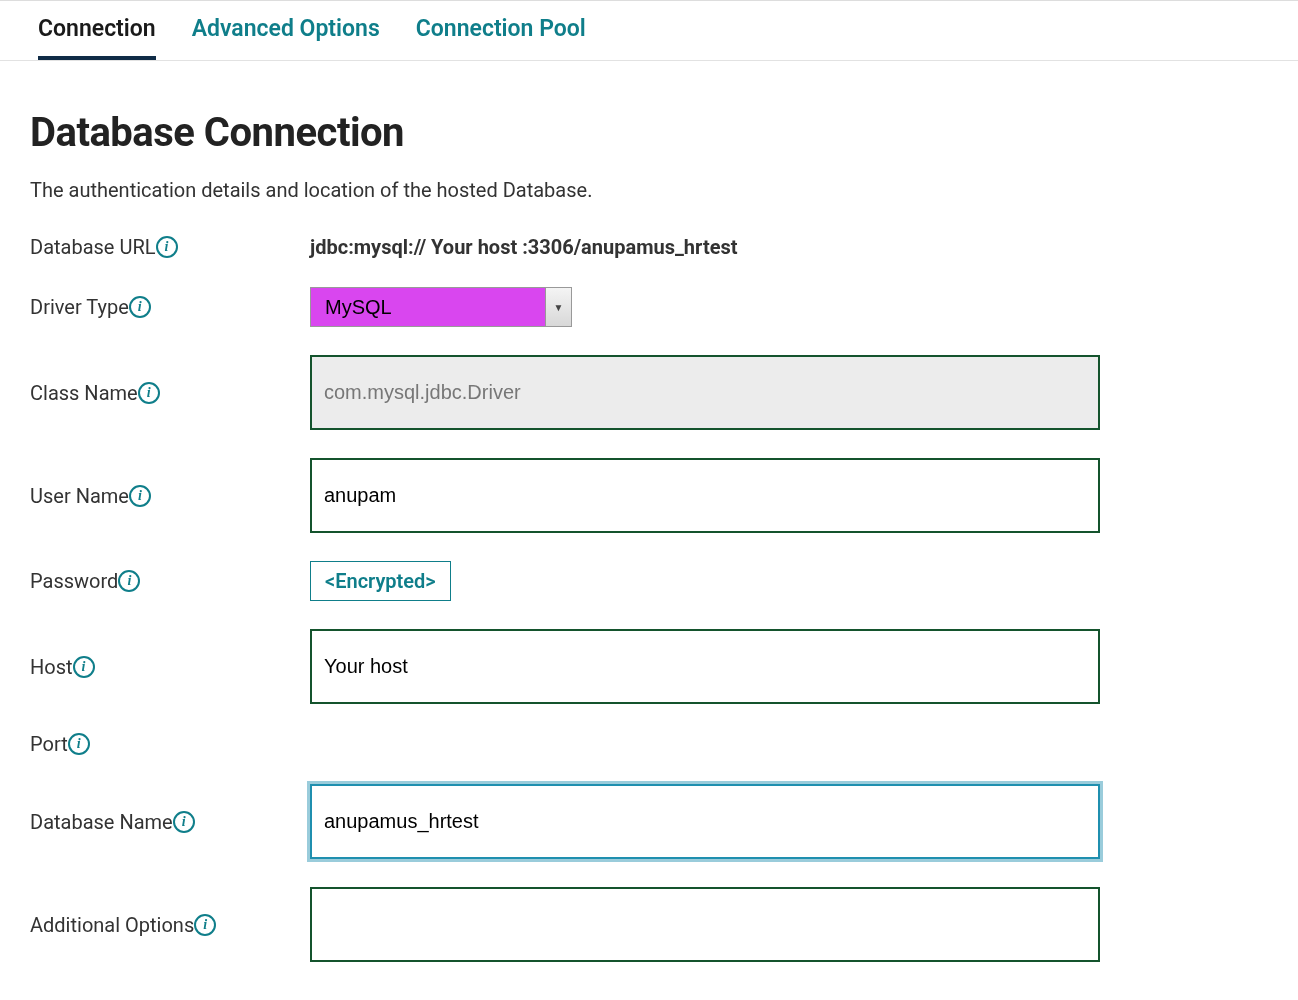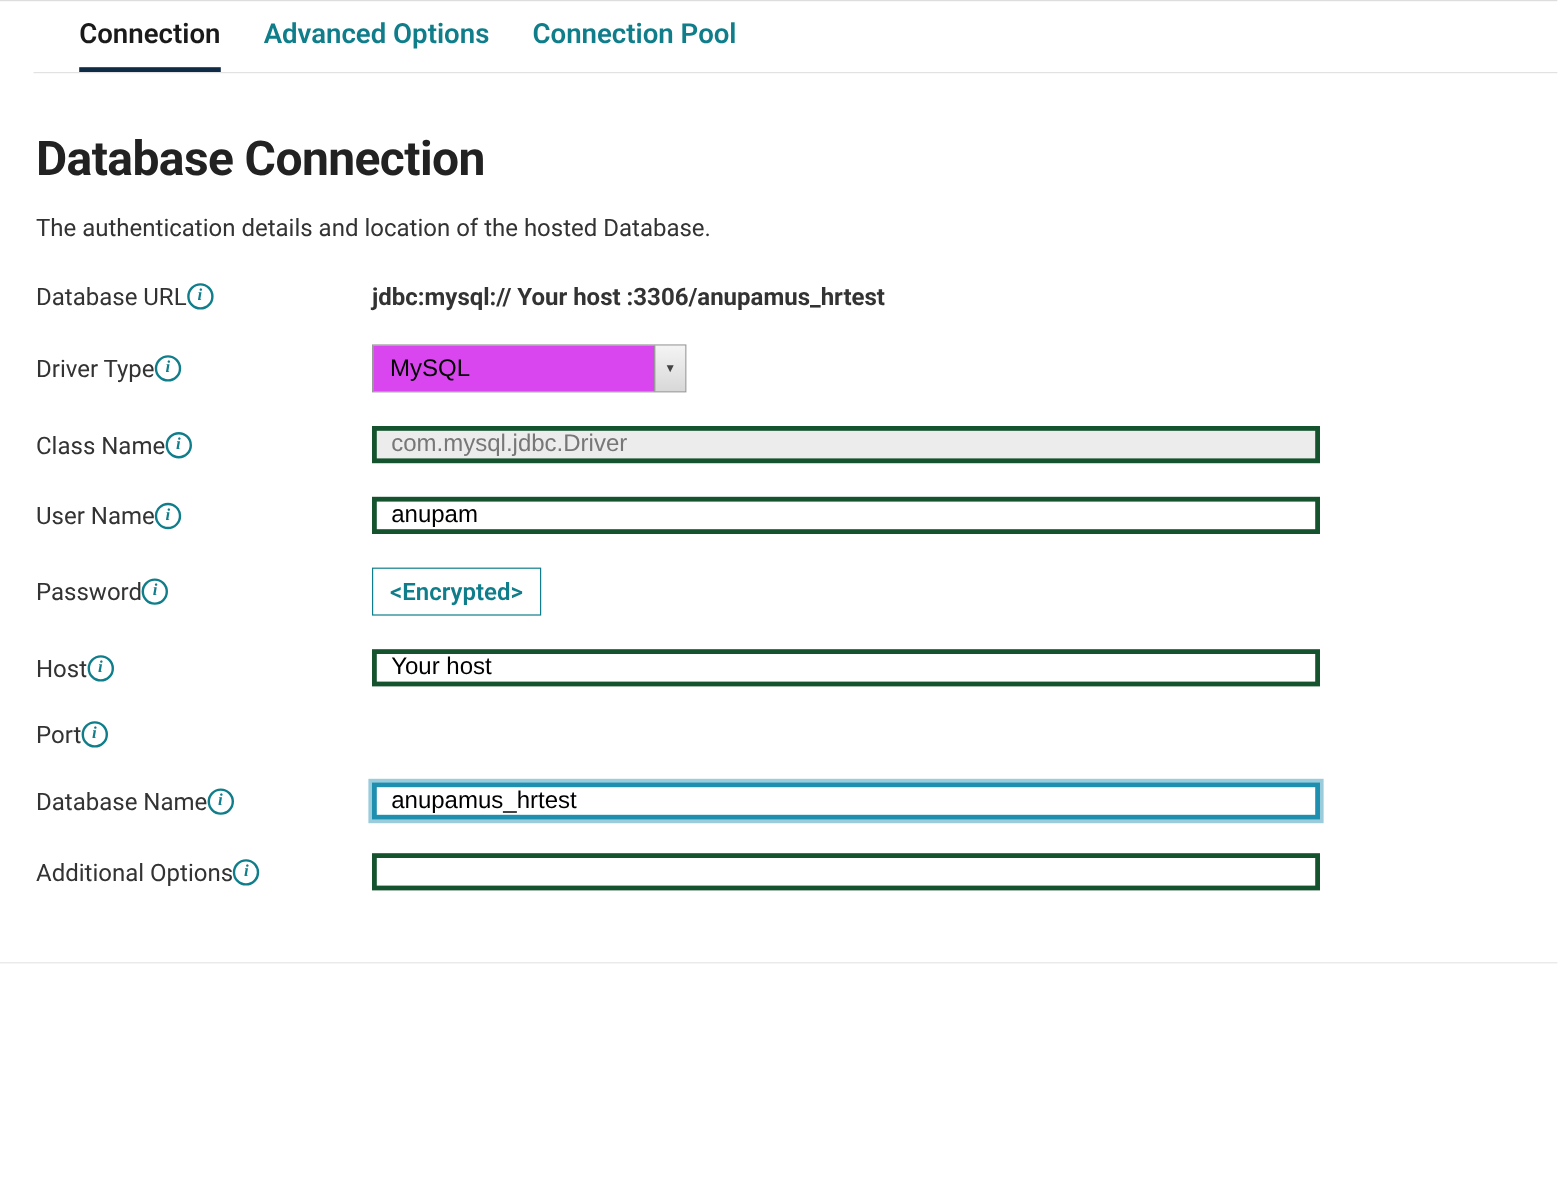--- a/index.html
+++ b/index.html
@@ -13,21 +13,20 @@
   .frame {
     border-top: 1px solid #ddd;
     border-bottom: 1px solid #ddd;
     padding: 0;
   }
   .tabs {
     display: flex;
     gap: 36px;
     padding: 14px 38px 0 38px;
     border-bottom: 1px solid #e2e2e2;
-    margin-left: 28px;
   }
   .tab {
     font-size: 23px;
     font-weight: 600;
     color: #0f7e8a;
     padding-bottom: 14px;
     cursor: pointer;
     border-bottom: 4px solid transparent;
   }
   .tab.active {
@@ -114,22 +113,22 @@
     border-left: 1px solid #999;
     display: flex;
     align-items: center;
     justify-content: center;
     pointer-events: none;
     font-size: 10px;
     color: #444;
   }
   input[type=text] {
     font-size: 20px;
-    padding: 0 12px;
-    border: 4px solid #14532d;
+    padding: 24px 12px;
+    border: 2px solid #14532d;
     outline: none;
   }
   input[type=text].full { width: 100%; max-width: 790px; }
   input[type=text].small { width: 160px; }
   input.disabled {
     background: #ececec;
     color: #777;
     width: 100%;
     max-width: 790px;
   }

